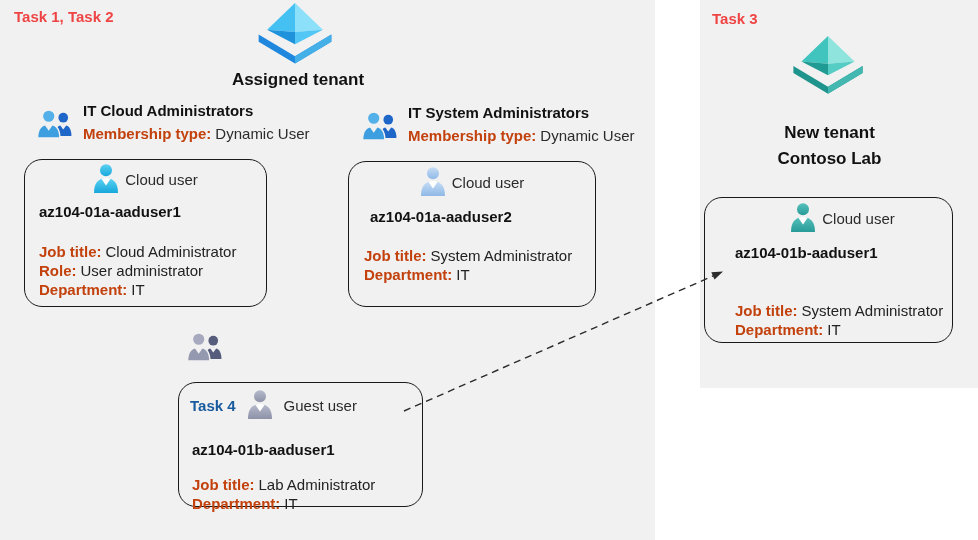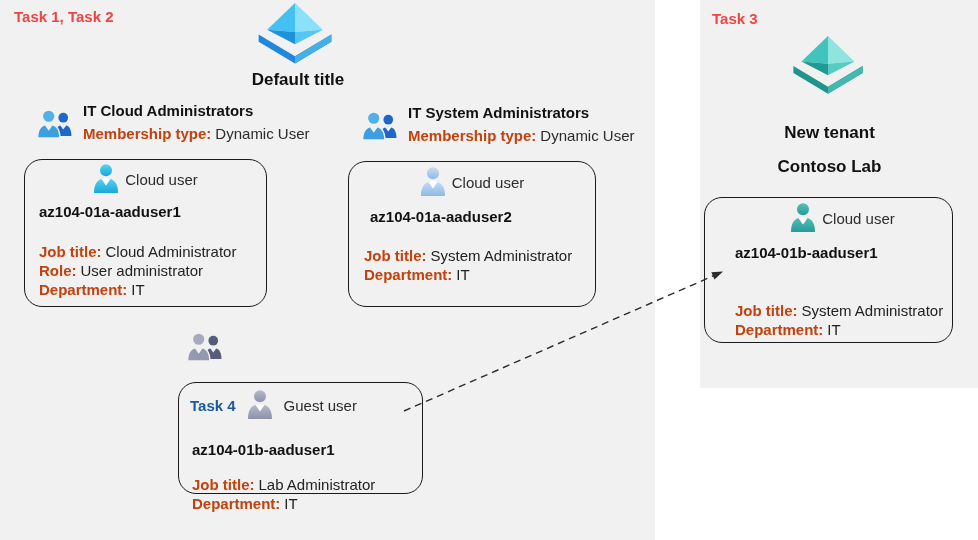--- a/index.html
+++ b/index.html
@@ -11,42 +11,42 @@
   #panel-left{left:0;top:0;width:655px;height:540px;}
   #panel-right{left:700px;top:0;width:278px;height:388px;}
 
   .task-label{position:absolute;font-size:15px;font-weight:bold;color:#ef4444;white-space:nowrap;}
   #task12{left:14px;top:8px;}
   #task3{left:712px;top:10px;}
 
   .tenant-title{position:absolute;font-size:17px;font-weight:bold;color:#111;text-align:center;white-space:nowrap;}
   #default-tenant-title{left:188px;top:70px;width:220px;}
   #new-tenant-title1{left:727px;top:123px;width:205px;}
-  #new-tenant-title2{left:727px;top:157px;width:205px;}
+  #new-tenant-title2{left:727px;top:149px;width:205px;}
 
   .abs{position:absolute;}
 
   .group{position:absolute;display:flex;gap:9px;align-items:flex-end;}
   .group .gtxt{display:flex;flex-direction:column;}
   .group .gname{font-size:15px;font-weight:bold;color:#111;white-space:nowrap;line-height:19px;}
   .group .gmem{font-size:15px;color:#2b2b2b;white-space:nowrap;line-height:19px;margin-top:4px;}
   .group svg{margin-top:6px;}
   #group-1{left:37px;top:101px;}
   #group-2{left:362px;top:103px;}
   #group-3{left:187px;top:326px;}
 
   .lbl{font-weight:bold;color:#c2410c;margin-right:4px;}
 
   .card{
     position:absolute;border:1.4px solid #1a1a1a;border-radius:18px;
     background:transparent;box-sizing:border-box;
   }
   #card-1{left:24px;top:159px;width:243px;height:148px;}
   #card-2{left:348px;top:161px;width:248px;height:146px;}
-  #card-3{left:178px;top:382px;width:245px;height:112px;}
+  #card-3{left:178px;top:382px;width:245px;height:125px;}
   #card-4{left:704px;top:197px;width:249px;height:146px;}
 
   .card .head{
     height:29px;margin-top:5px;display:flex;align-items:center;justify-content:center;
     gap:6px;font-size:15px;color:#2b2b2b;
   }
   .card .name{font-weight:bold;font-size:15px;color:#111;white-space:nowrap;}
   .card .fields{font-size:15px;line-height:19px;color:#222;white-space:nowrap;}
 
   #card-1 .head{margin-top:5px;}
@@ -82,21 +82,21 @@
   <div class="abs" style="left:256px;top:3px;">
     <svg width="78" height="63" viewBox="0 0 64 52">
       <polygon points="32,0 9,22 32,24" fill="#45C0F2"></polygon>
       <polygon points="32,0 55,22 32,24" fill="#8CE0FA"></polygon>
       <polygon points="9,22 32,34 32,24" fill="#1E93DC"></polygon>
       <polygon points="55,22 32,34 32,24" fill="#52C6F4"></polygon>
       <polygon points="2,26 32,44 62,26 62,32 32,50 2,32" fill="#1F87DD"></polygon>
       <polygon points="32,44 62,26 62,32 32,50" fill="#45AFE8"></polygon>
     </svg>
   </div>
-  <div id="default-tenant-title" class="tenant-title">Default title</div>
+  <div id="default-tenant-title" class="tenant-title">Assigned tenant</div>
 
   <div id="group-1" class="group">
     <span>
       <svg width="37" height="30" viewBox="0 0 38 31">
         <circle cx="27" cy="9" r="5" fill="#1E66C8"></circle>
         <path d="M18.5 28 C18.5 19.5 22 16.2 27 16.2 C32 16.2 35.5 19.5 35.5 28 Z" fill="#1E66C8"></path>
         <polygon points="23.6,16.6 27,21.2 30.4,16.6 27,15.8" fill="#f1f1f1"></polygon>
         <circle cx="12" cy="7.5" r="6.5" fill="#54B0E8" stroke="#f1f1f1" stroke-width="1.4"></circle>
         <path d="M0.5 30 C0.5 19.5 5 15.8 12 15.8 C19 15.8 23.5 19.5 23.5 30 Z" fill="#3E9FE0" stroke="#f1f1f1" stroke-width="1.4"></path>
         <polygon points="7.6,16.4 12,22.4 16.4,16.4 12,15.4" fill="#f1f1f1"></polygon>

